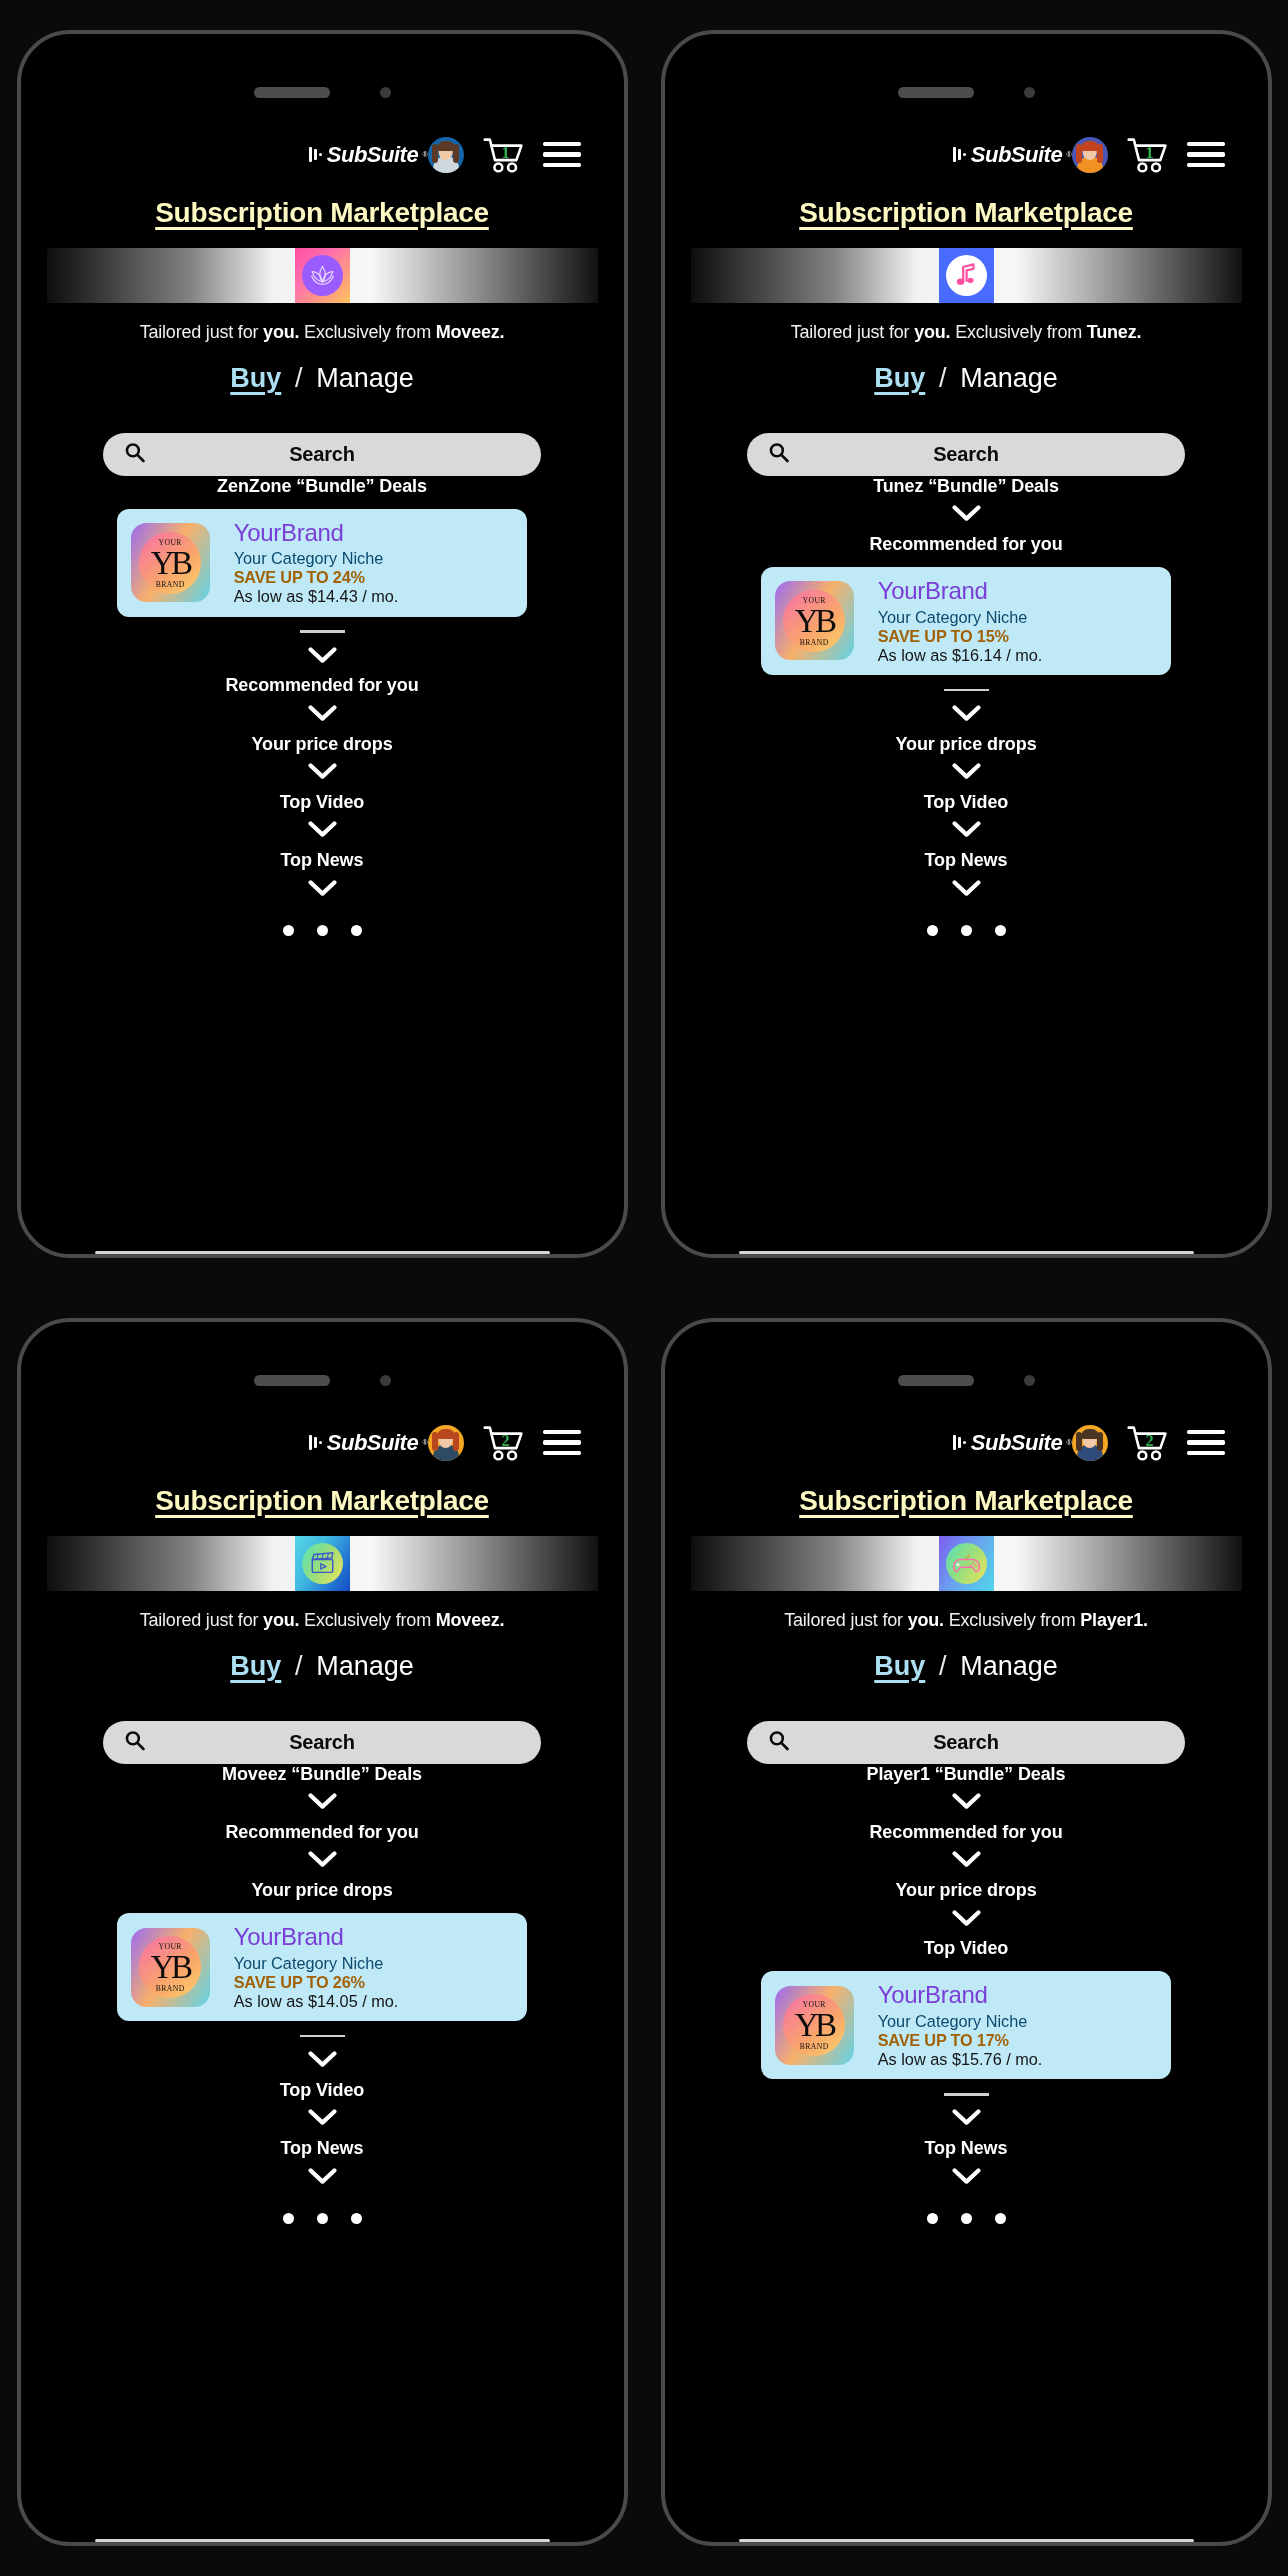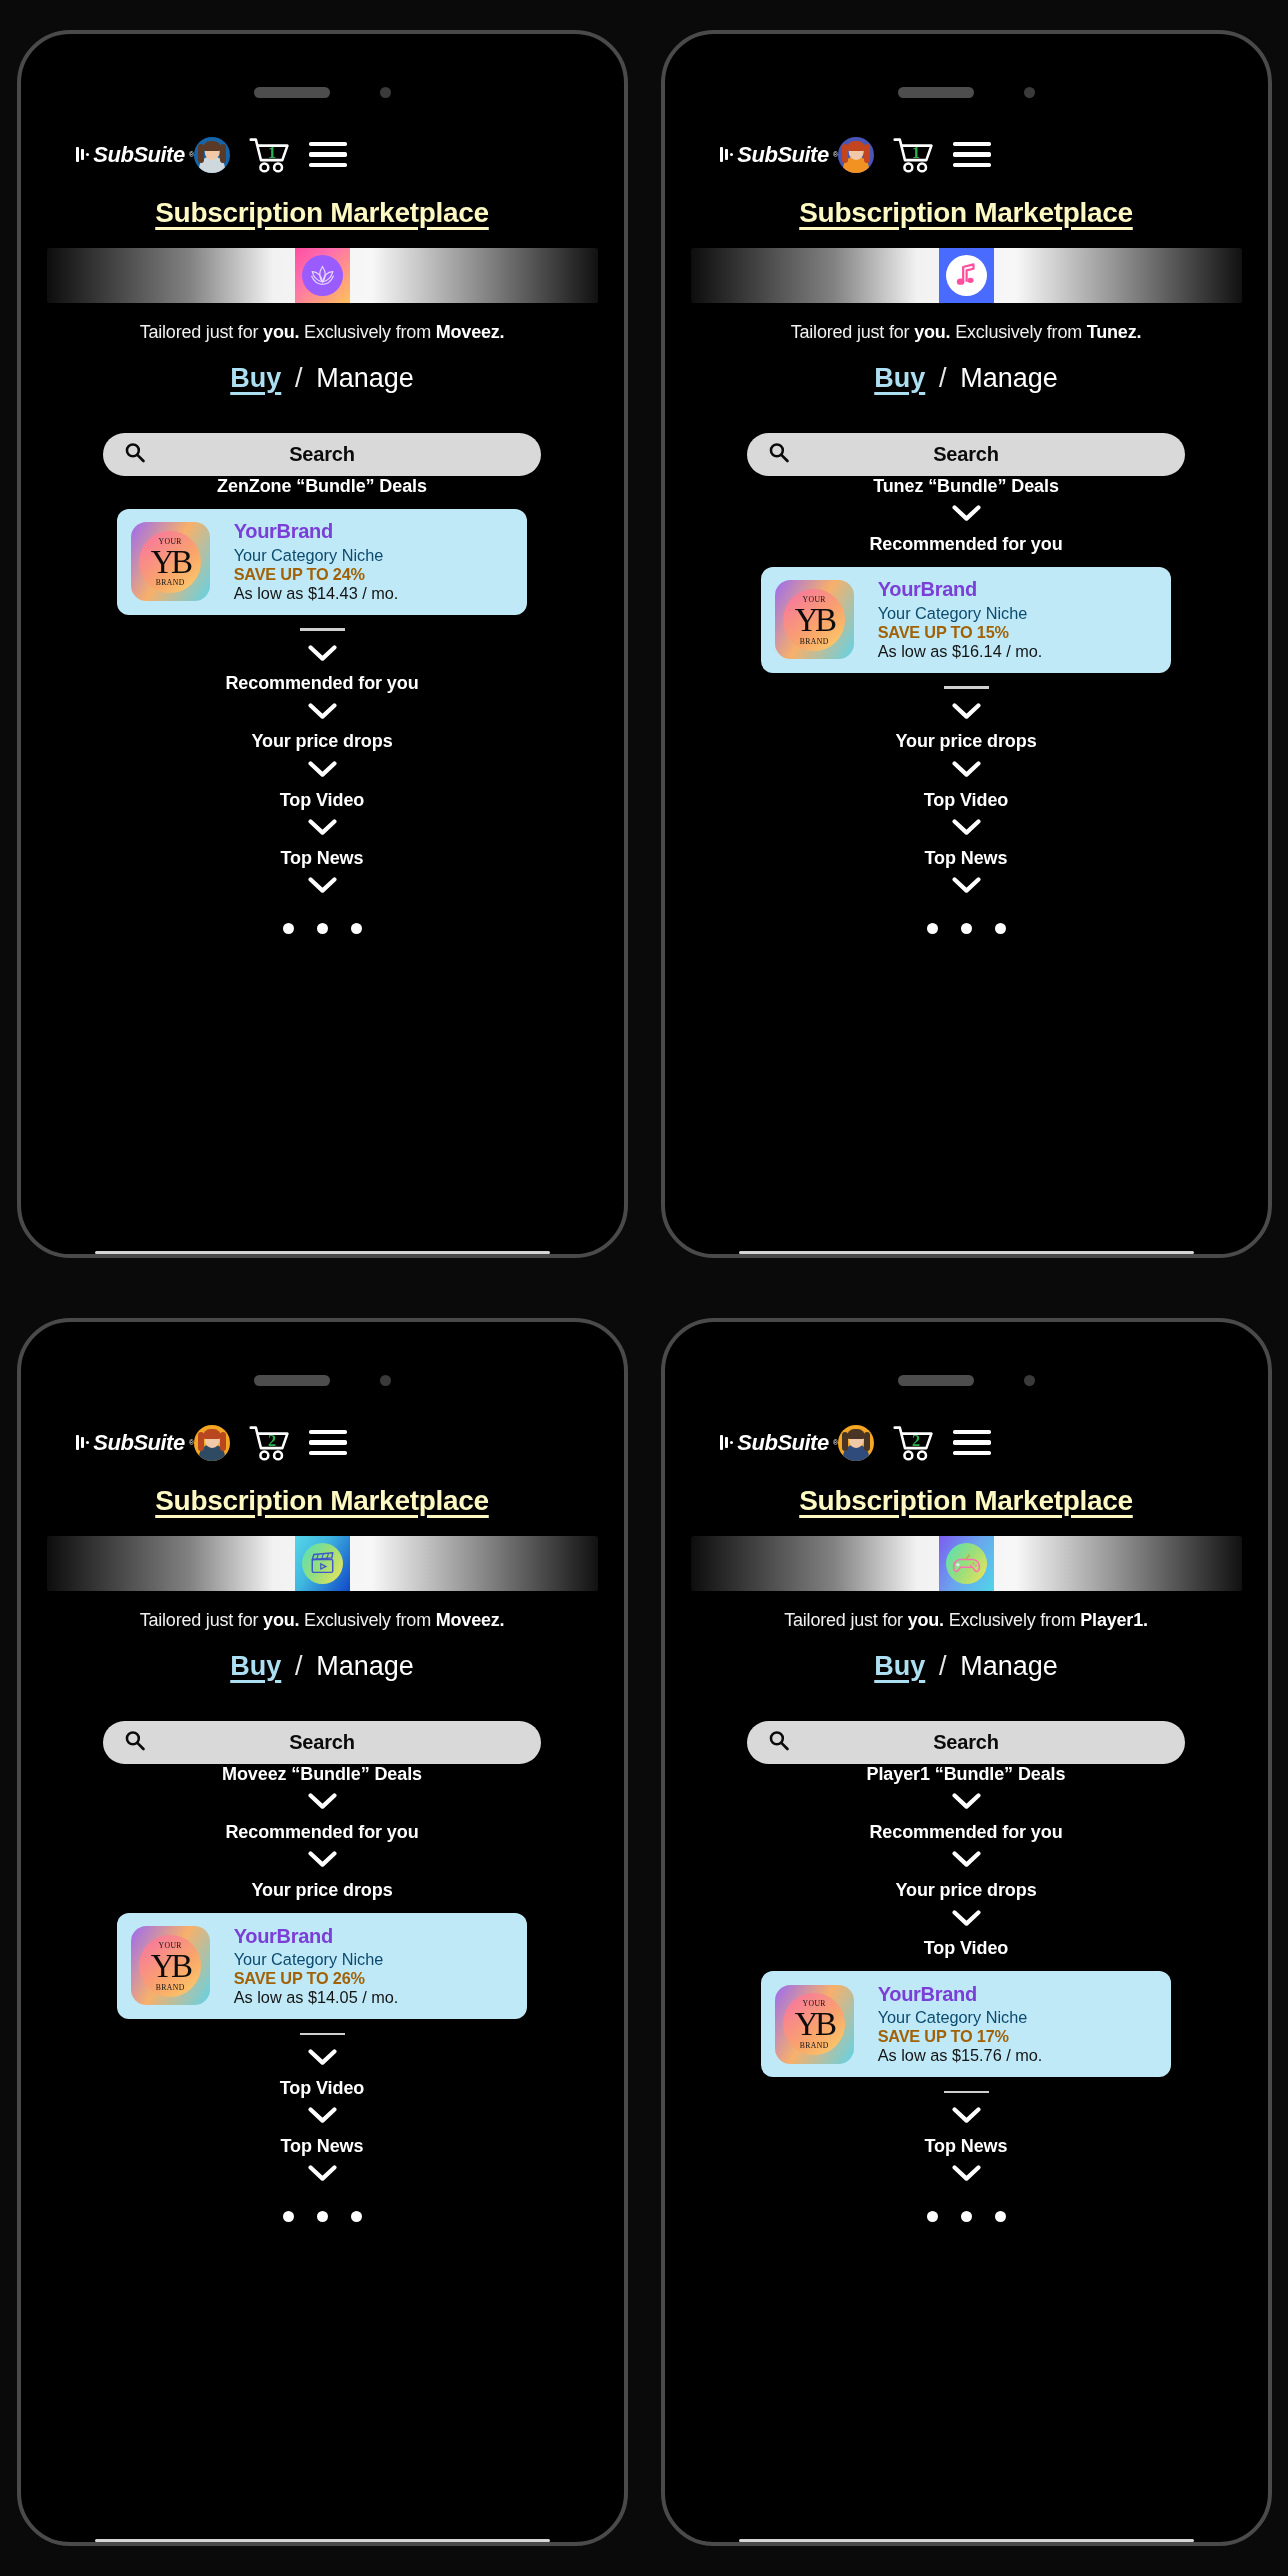--- a/index.html
+++ b/index.html
@@ -43,21 +43,21 @@
 
   .screen {
     position: absolute; top: 82px; left: 0; width: 100%; height: calc(100% - 82px);
     padding: 0 26px;
     display: flex; flex-direction: column; align-items: center;
   }
 
   
   .app-header {
     width: 100%;
-    display: flex; align-items: center; justify-content: flex-start;
+    display: flex; align-items: center; justify-content: flex-end;
     padding: 20.6px 17px 0 29px;
     text-decoration: underline;
   }
   .logo { display: flex; align-items: center; gap: 4.3px; }
   .logo-mark { display:flex; align-items:center; gap:1.7px; }
   .logo-bar { width: 3.4px; height: 15.5px; background: #fff; border-radius: 0.9px; }
   .logo-bar.b2 { height: 11px; }
   .logo-dot { width: 3.4px; height: 3.4px; background: #fff; border-radius: 50%; }
   .logo-text {
     color: #fff; font-size: 22px; font-weight: bold; font-style: italic;
@@ -187,21 +187,21 @@
     letter-spacing: -3.4px;
   }
   .pc-sm-top, .pc-sm-bot {
     font-family: "Liberation Serif", serif;
     font-size: 7.7px; color: #111; letter-spacing: 0.4px;
     position: absolute;
   }
   .pc-sm-top { top: 6px; }
   .pc-sm-bot { bottom: 5.2px; }
   .pc-text { display: flex; flex-direction: column; }
-  .pc-brand { color: #7a3fd6; font-size: 20px; font-weight: bold; letter-spacing: -0.3px; }
+  .pc-brand { color: #7a3fd6; font-size: 24px; font-weight: normal; letter-spacing: -0.3px; }
   .pc-niche { color: #0c4a6e; font-size: 16.3px; margin-top: 2.6px; }
   .pc-save { color: #a16207; font-size: 16.3px; font-weight: bold; letter-spacing: -0.2px; }
   .pc-price { color: #141414; font-size: 16.3px; }
 
   
   .dots { display: flex; gap: 23px; margin-top: 17px; }
   .dot { width: 11px; height: 11px; border-radius: 50%; background: #fff; }
   .home-bar {
     width: 455px; height: 2.6px; background: #d5d5d5;
     border-radius: 1.7px; margin-top: 19px;

